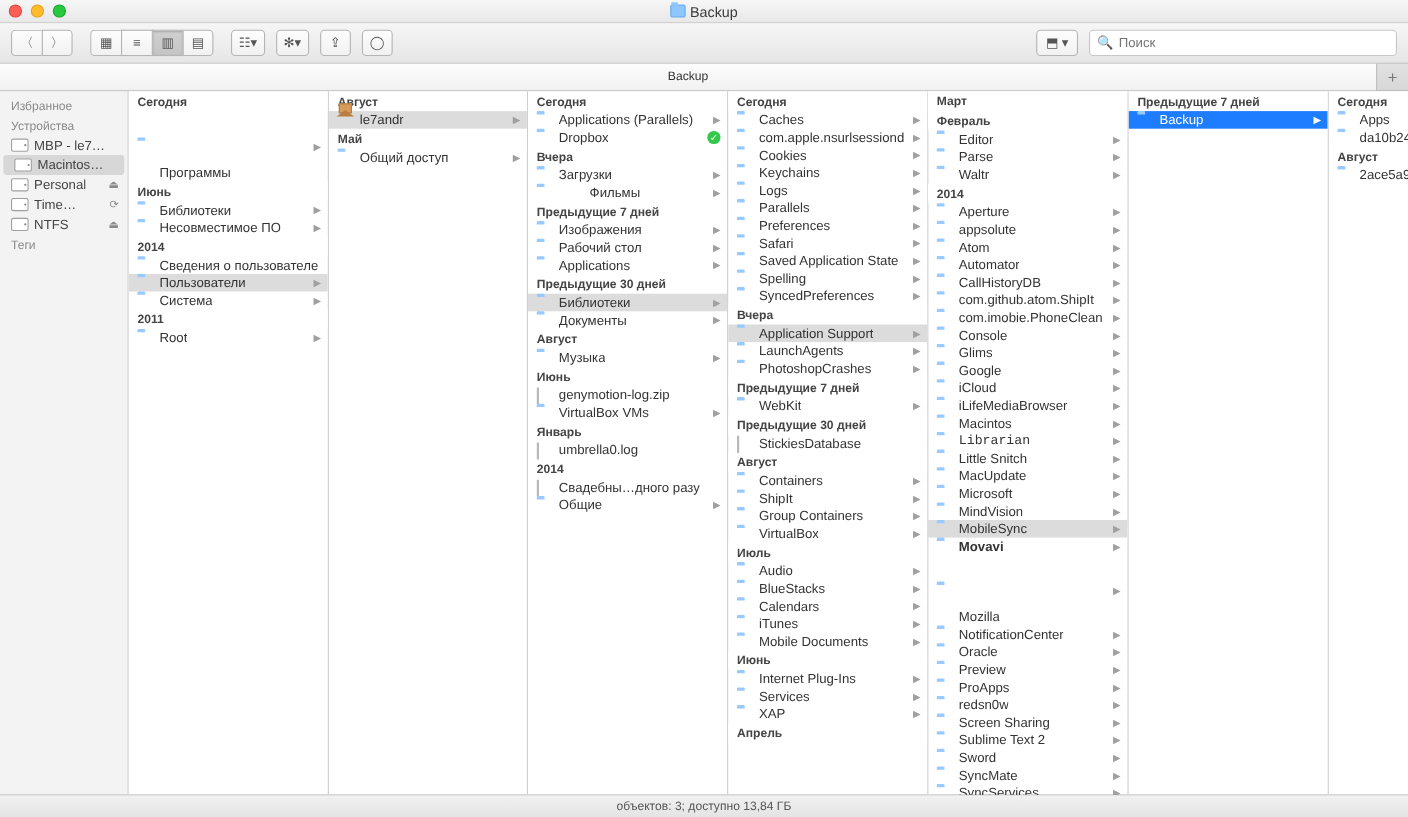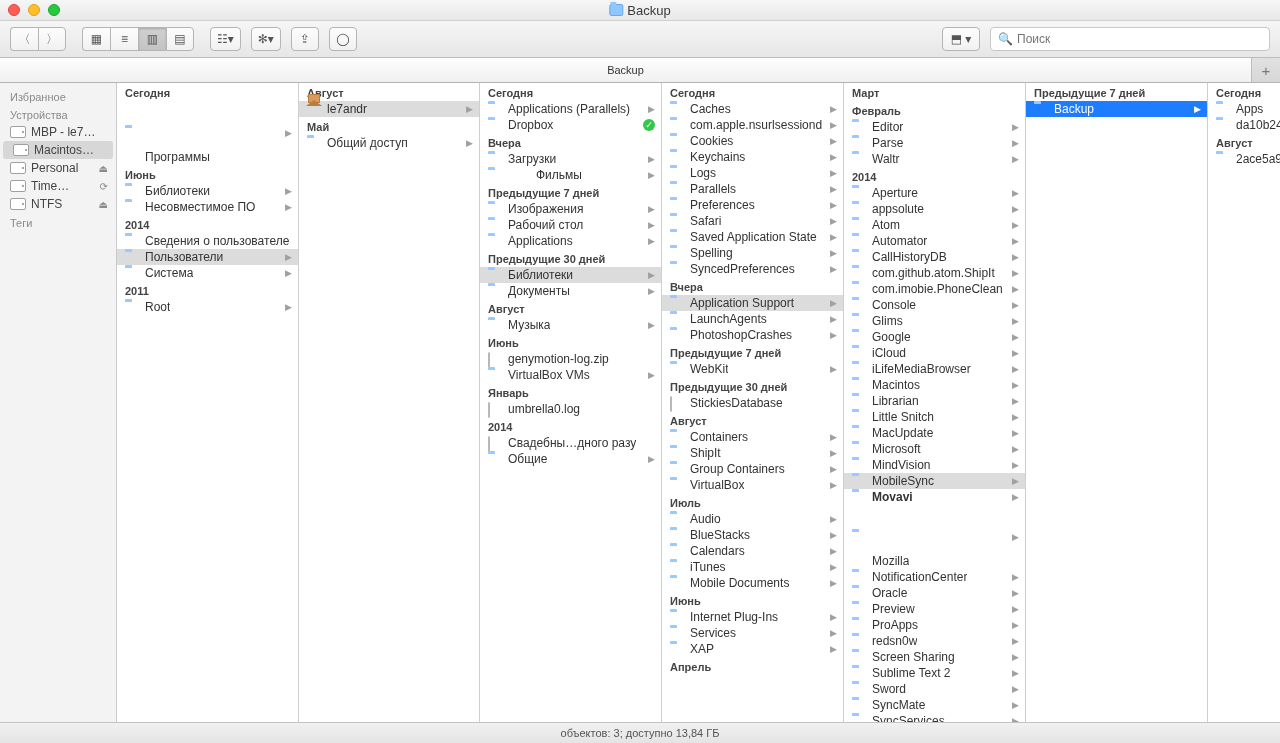--- a/index.html
+++ b/index.html
@@ -576,21 +576,21 @@
           <span style="overflow: hidden; text-overflow: ellipsis;">iLifeMediaBrowser</span>
           <span class="chev">▶</span>
         </div>
         <div class="row">
           <span class="ico"><span class="folder"></span></span>
           <span style="overflow: hidden; text-overflow: ellipsis;">Macintos</span>
           <span class="chev">▶</span>
         </div>
         <div class="row">
           <span class="ico"><span class="folder"></span></span>
-          <span style="overflow: hidden; text-overflow: ellipsis;">Librarian</span>
+          <span style="overflow: hidden; text-overflow: ellipsis; font-family: Liberation Mono, monospace;">Librarian</span>
           <span class="chev">▶</span>
         </div>
         <div class="row">
           <span class="ico"><span class="folder"></span></span>
           <span style="overflow: hidden; text-overflow: ellipsis;">Little Snitch</span>
           <span class="chev">▶</span>
         </div>
         <div class="row">
           <span class="ico"><span class="folder"></span></span>
           <span style="overflow: hidden; text-overflow: ellipsis;">MacUpdate</span>

